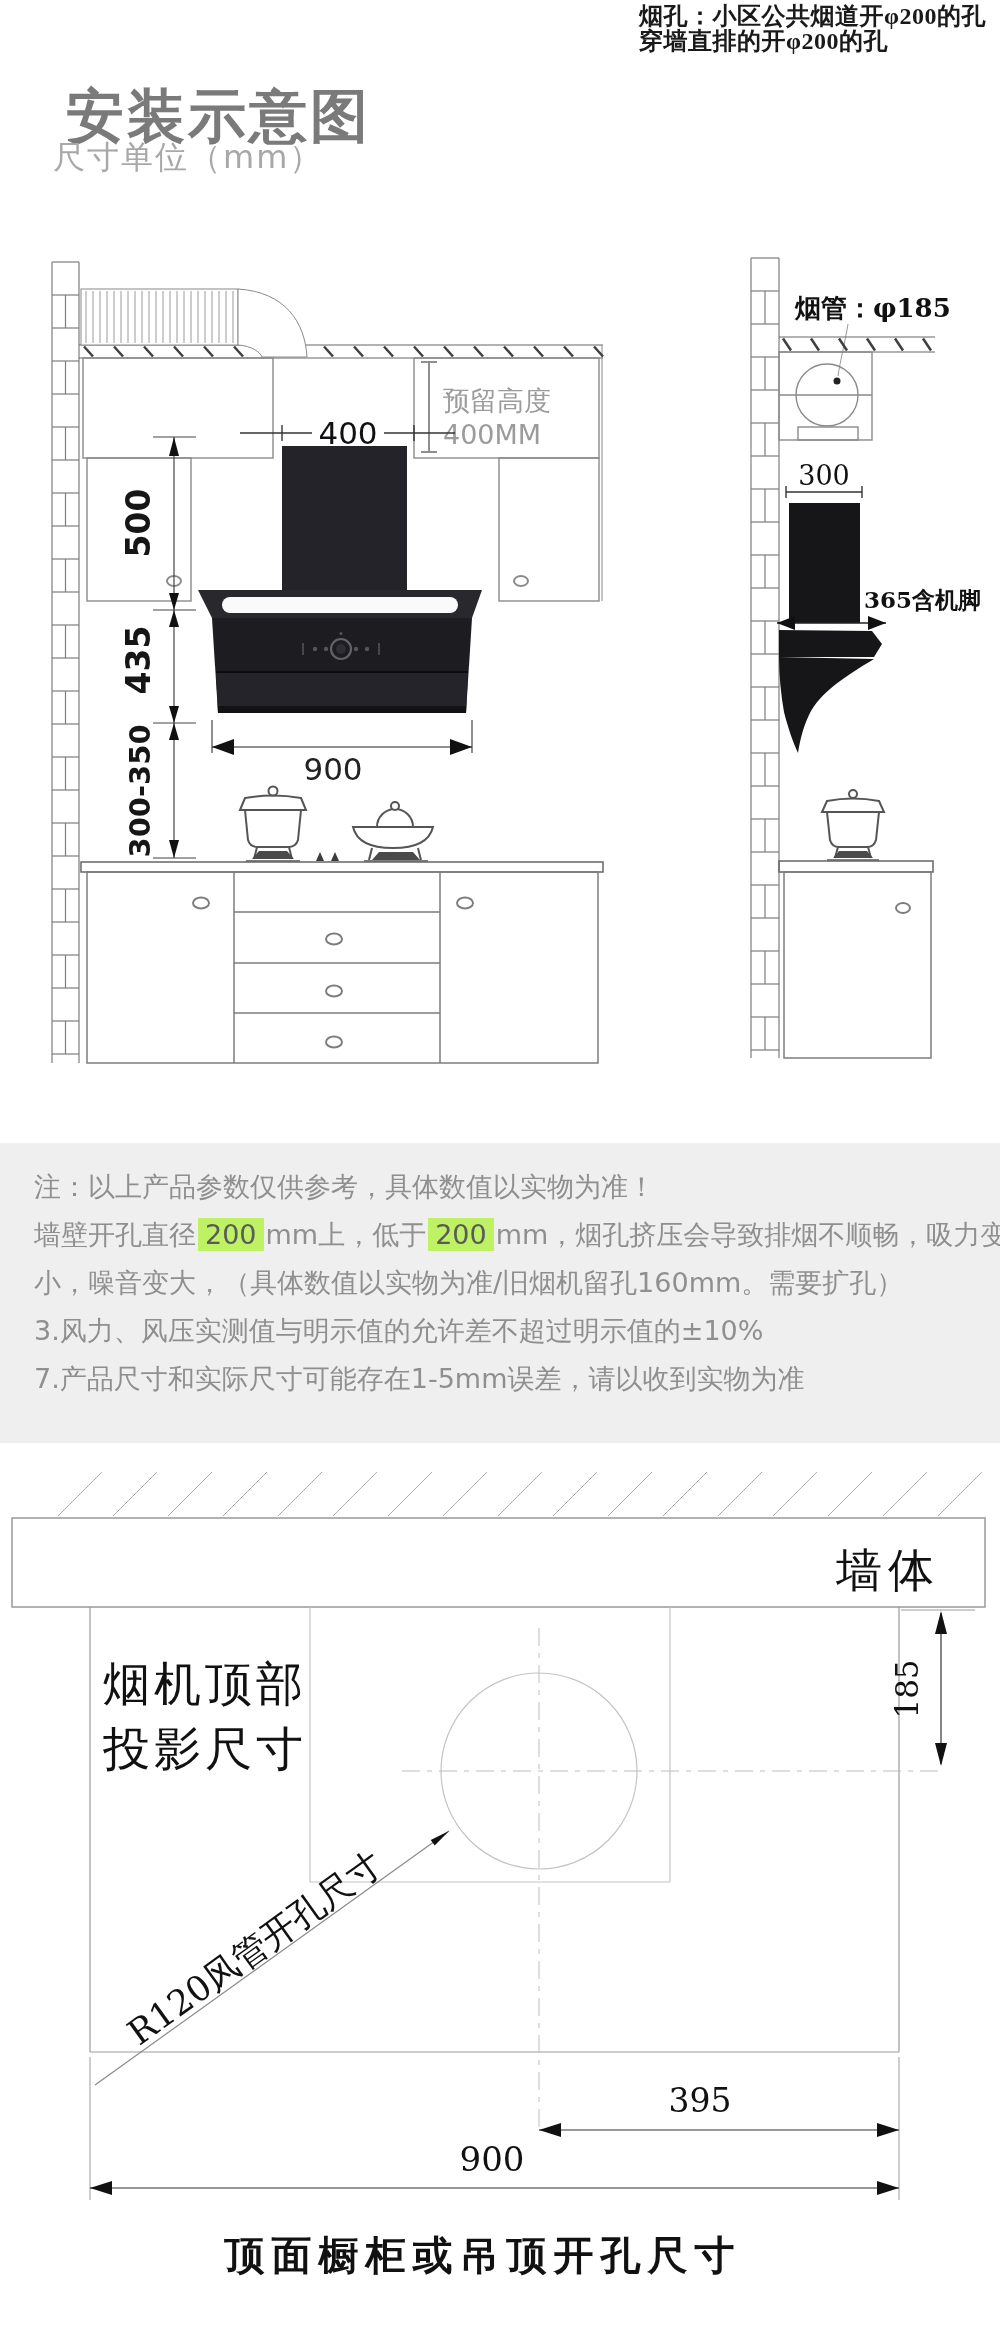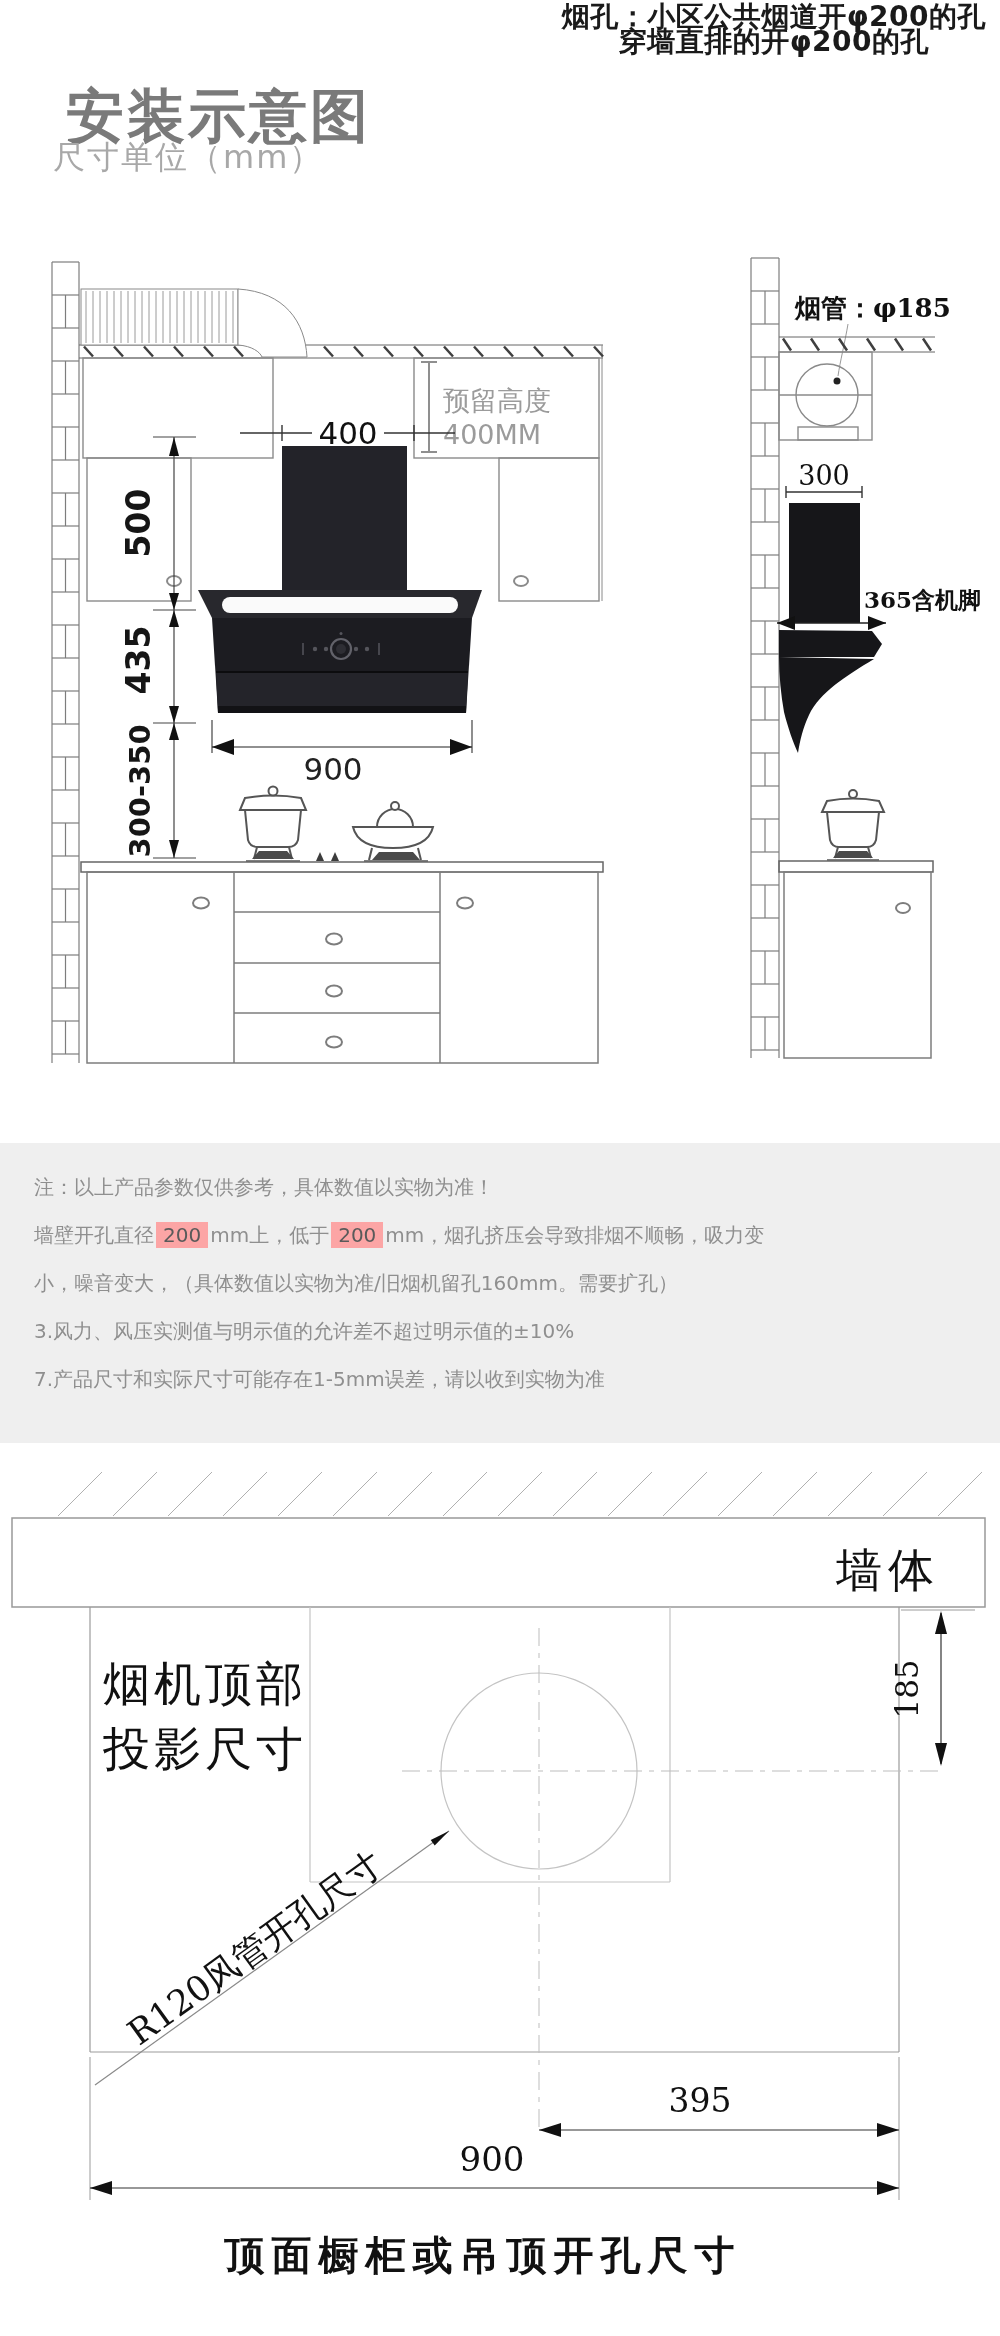--- a/index.html
+++ b/index.html
@@ -1,27 +1,27 @@
 <!DOCTYPE html>
 <html><head>
 <meta charset="utf-8">
 <style>
   html,body{margin:0;padding:0;background:#fff;}
   body{width:1000px;height:2336px;position:relative;overflow:hidden;
        font-family:"DejaVu Sans","Liberation Sans",sans-serif;}
   .abs{position:absolute;}
-  .vent-note{right:14px;top:4px;text-align:center;font-size:28px;font-weight:bold;
-             color:#1a1a1a;line-height:25px;letter-spacing:0.5px;}
+  .vent-note{right:14px;top:4px;text-align:left;font-size:24px;font-weight:bold;
+             color:#1a1a1a;line-height:25px;letter-spacing:0.5px;font-family:Liberation Serif, serif;}
   .title{left:50px;top:62px;font-size:58px;font-weight:bold;color:#7a7a7a;
          letter-spacing:3px;margin:16px;}
   .subtitle{left:53px;top:136px;font-size:32px;color:#a8a8a8;letter-spacing:2px;}
   .notes{left:0;top:1143px;width:1000px;height:300px;background:#efefef;
-         color:#8f8f8f;font-size:20px;box-sizing:border-box;padding:20px 20px 0 34px;}
+         color:#8f8f8f;font-size:27px;box-sizing:border-box;padding:20px 20px 0 34px;}
   .notes .ln{line-height:48px;white-space:nowrap;}
-  .notes .hl{background:#fca5a5;color:#5a5a5a;padding:1px 7px;margin:0 2px;}
+  .notes .hl{background:#bef264;color:#5a5a5a;padding:1px 7px;margin:0 2px;}
   .caption{left:0;top:2228px;width:966px;text-align:center;font-size:40px;
            font-weight:600;letter-spacing:7px;color:#111;
            font-family:"DejaVu Serif","Liberation Serif",serif;}
   svg{position:absolute;overflow:visible;}
   svg text{font-family:"DejaVu Sans","Liberation Sans",sans-serif;}
   svg text.serif{font-family:"DejaVu Serif","Liberation Serif",serif;}
 </style>
 </head>
 <body>
 

